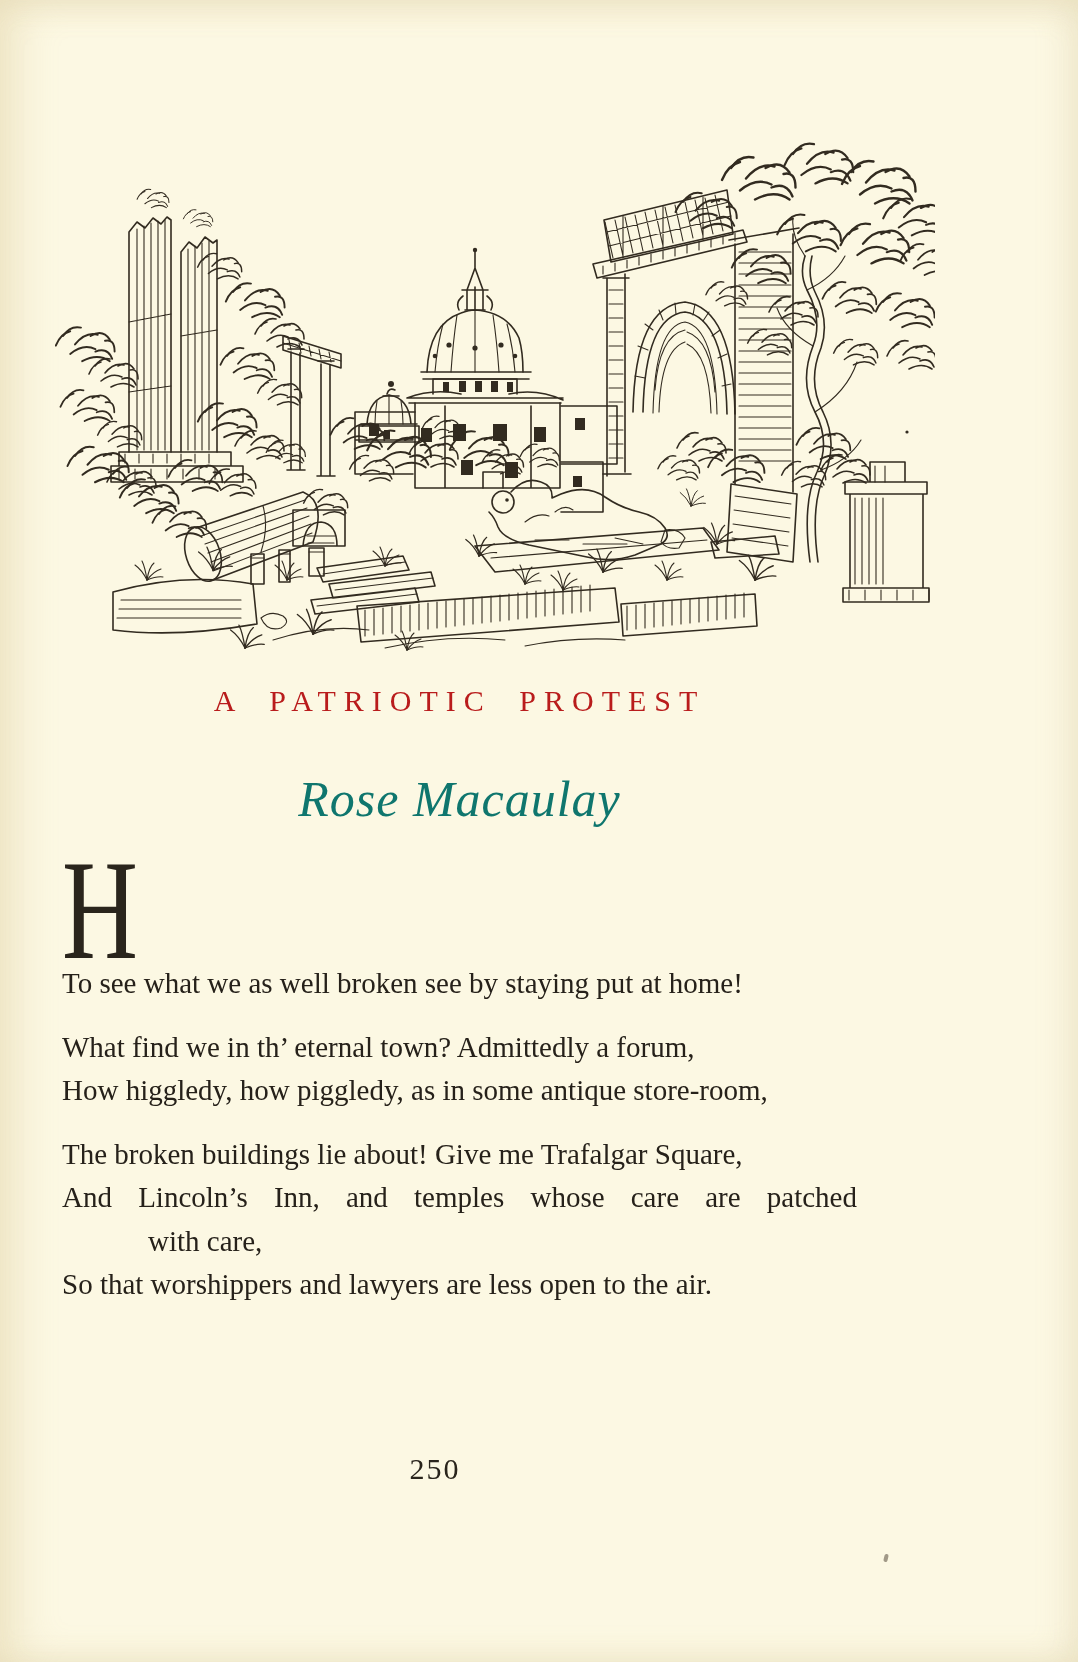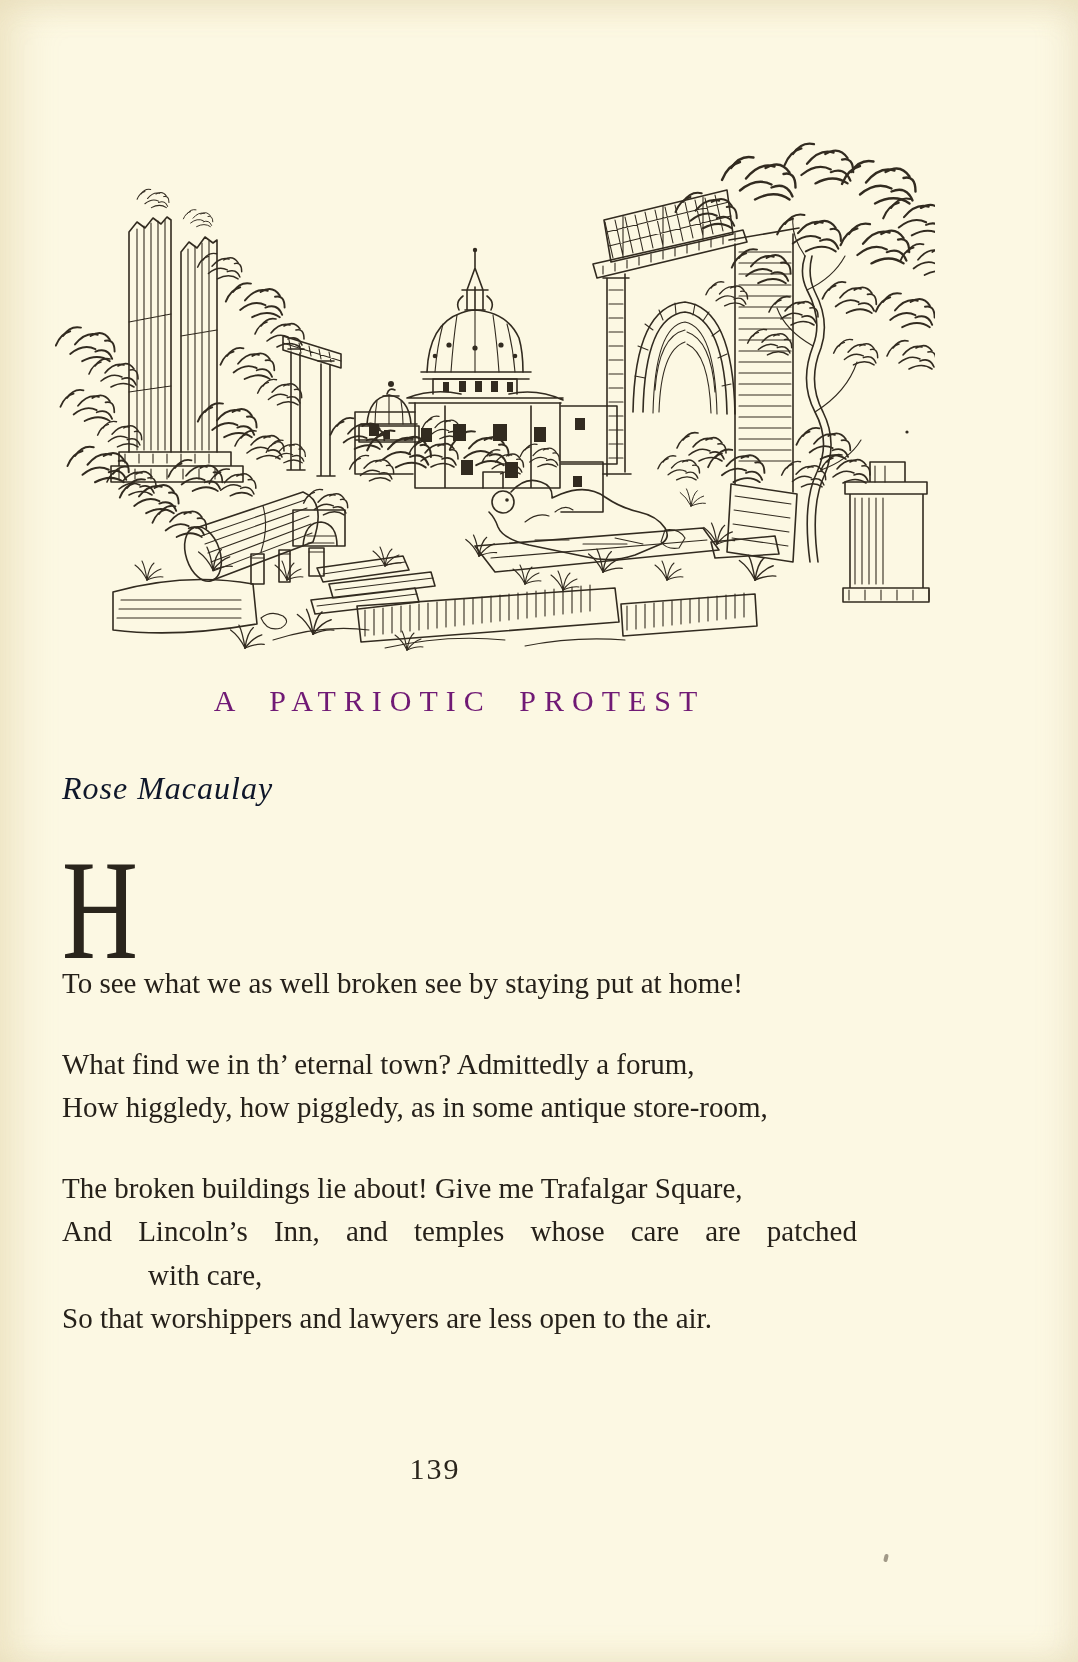--- a/index.html
+++ b/index.html
@@ -10,42 +10,42 @@
     background-color:#fcf8e3;
   }
   .paper-shade{
     position:absolute;inset:0;pointer-events:none;
     box-shadow:inset 22px 0 38px rgba(200,175,110,.20), inset -16px 0 30px rgba(185,165,115,.12), inset 0 14px 30px rgba(200,180,120,.08);
   }
   .illus{position:absolute;left:55px;top:140px;width:880px;height:520px;}
   .illus svg{width:100%;height:100%;display:block;}
   .title{
     position:absolute;left:62px;top:684px;width:795px;text-align:center;
-    font-size:30px;letter-spacing:8px;word-spacing:12px;color:#701a75;
+    font-size:30px;letter-spacing:8px;word-spacing:12px;color:#b91c1c;
   }
   .author{
-    position:absolute;left:62px;top:770px;width:795px;
-    font-size:32px;font-style:italic;letter-spacing:1px;color:#0f172a;
+    position:absolute;left:62px;top:770px;width:795px;text-align:center;
+    font-size:50px;font-style:italic;letter-spacing:1px;color:#0f766e;
   }
   .poem{position:absolute;left:62px;top:858px;width:795px;}
   .opening{display:flex;align-items:flex-start;}
   .dropcap{
     flex:none;width:76px;font-size:142px;line-height:104px;
     transform:scaleX(.74);transform-origin:left top;color:#2a251c;
   }
   .opening-lines{flex:1;min-width:0;}
   .sc-line{
     font-size:23px;line-height:34px;padding-top:12px;letter-spacing:1.2px;
     text-align:justify;text-align-last:justify;white-space:normal;color:#282319;
   }
   .pline{font-size:29px;line-height:43.5px;}
   .pline.justify{text-align:justify;text-align-last:justify;}
   .pline.indent{padding-left:86px;}
   .stanza{margin-top:0;}
-  .stanza + .stanza{margin-top:37px;}
+  .stanza + .stanza{margin-top:20px;}
   .folio{
     position:absolute;left:0;top:1452px;width:870px;text-align:center;
     font-size:30px;letter-spacing:2px;color:#2a251c;
   }
   .speck{
     position:absolute;left:884px;top:1554px;width:4px;height:8px;border-radius:2px;
     background:rgba(70,58,44,.5);transform:rotate(14deg);
   }
   .ink{stroke:#322b20;fill:none;stroke-width:1.6;stroke-linecap:round;stroke-linejoin:round;}
   .ink-thin{stroke:#322b20;fill:none;stroke-width:1.1;stroke-linecap:round;}
@@ -303,15 +303,15 @@
   </div>
 
   <div class="stanza">
     <div class="pline">The broken buildings lie about! Give me Trafalgar Square,</div>
     <div class="pline justify">And Lincoln’s Inn, and temples  whose care are patched</div>
     <div class="pline indent">with care,</div>
     <div class="pline">So that worshippers and lawyers are less open to the air.</div>
   </div>
 </div>
 
-<div class="folio">139</div>
+<div class="folio">250</div>
 
 <div class="speck"></div>
 
 </body></html>

